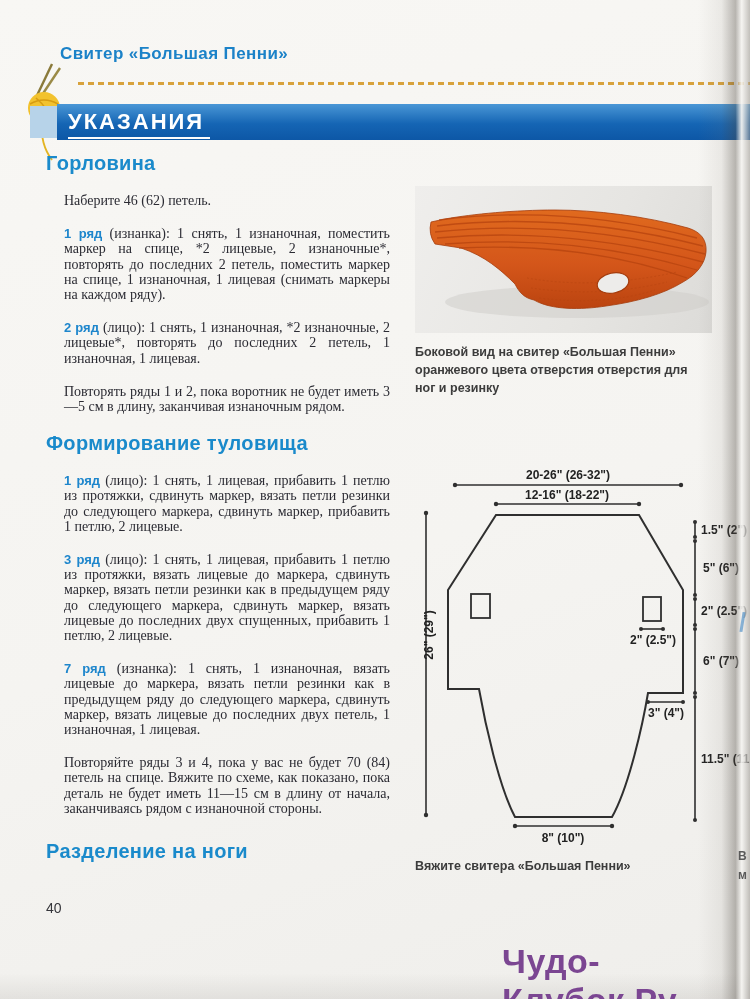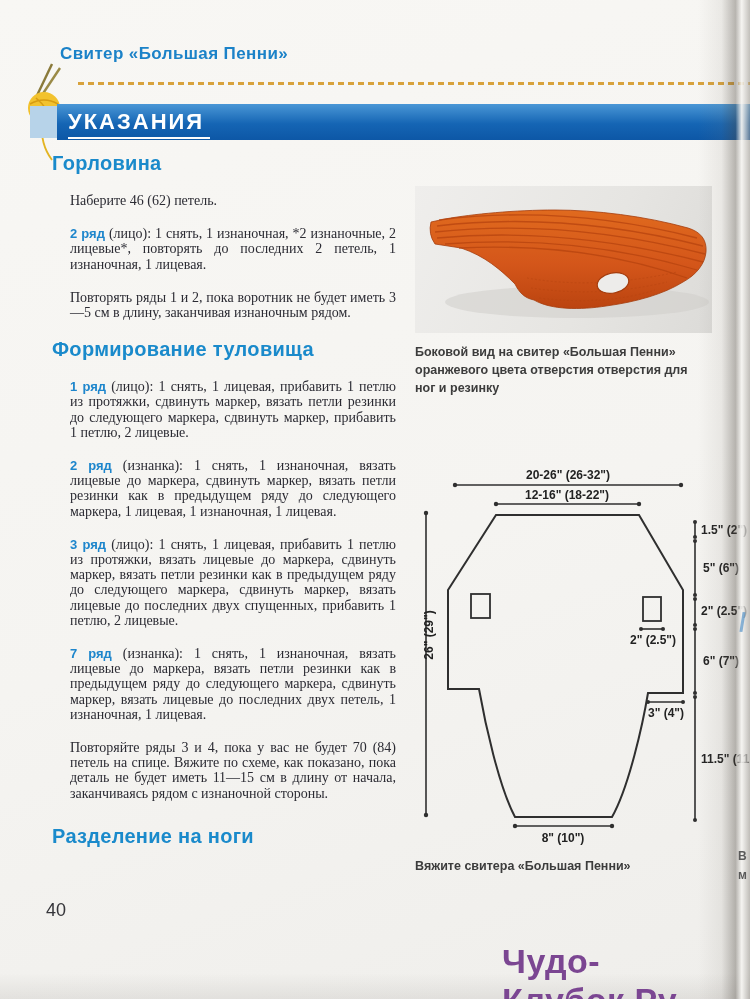--- a/index.html
+++ b/index.html
@@ -24,41 +24,41 @@
 
   
   .banner{position:absolute;left:0;top:104px;right:0;height:36px;}
   .banner .lite{position:absolute;left:30px;top:2px;width:27px;height:32px;background:#b7d3e9;}
   .banner .bar{position:absolute;left:57px;top:0;right:0;height:36px;
     background:linear-gradient(#4a97d6 0%,#1565b4 55%,#0d57a6 100%);}
   .banner .label{position:absolute;left:68px;top:5px;color:#fff;font-weight:bold;
     font-size:22px;letter-spacing:2px;border-bottom:2px solid #fdfdfd;padding:0 6px 2px 0;}
 
   
-  .col-left{position:absolute;left:52px;top:152px;width:362px;color:#2b2b33;}
+  .col-left{position:absolute;left:46px;top:152px;width:362px;color:#2b2b33;}
   .col-left h2{margin:0 0 5px 0;color:#1a8acb;font-size:20px;font-weight:bold;letter-spacing:.3px;}
   .col-left p{margin:18px;font-family:"Liberation Serif",serif;font-size:14px;line-height:15.2px;
     text-align:justify;}
   .row-label{color:#1e86cc;font-weight:bold;font-family:"Liberation Sans",sans-serif;font-size:13px;}
   .sect{margin-top:0;}
   .sect.s2{margin-top:18px;}
   .sect.s3{margin-top:24px;}
   .note{margin-top:12px !important;}
 
   
   .col-right{position:absolute;left:415px;top:186px;width:300px;}
   .photo{width:297px;height:147px;background:linear-gradient(115deg,#efeeec 0%,#e6e5e2 60%,#dcdbd8 100%);}
   .photo svg{display:block;}
   .photo-caption{margin:11px 0 0 0;width:296px;font-size:12.5px;line-height:1.42;
     font-weight:bold;color:#3c3c3c;}
   .schematic{margin-top:58px;display:block;}
   .schema-caption{margin:4px 0 0 0;font-size:12.5px;font-weight:bold;color:#3c3c3c;}
 
   
-  .page-num{position:absolute;left:46px;top:900px;font-size:18px;color:#35353a;}
+  .page-num{position:absolute;left:46px;top:900px;font-size:14px;color:#35353a;}
   .watermark{position:absolute;left:502px;top:942px;font-size:34px;font-weight:bold;
     color:#7b4692;letter-spacing:.5px;z-index:31;}
   .edge-frag{position:absolute;color:#5a5a5a;font-size:12px;font-weight:bold;z-index:31;}
   .edge-frag.f1{left:738px;top:849px;}
   .edge-frag.f2{left:738px;top:868px;}
   .edge-squiggle{position:absolute;left:741px;top:612px;width:3px;height:20px;
     background:#2e7cc0;opacity:.55;transform:rotate(9deg);z-index:31;}
 
   .dim-label{font:bold 12px "Liberation Sans",sans-serif;fill:#222;}
 </style>
@@ -84,28 +84,28 @@
     <div class="lite"></div>
     <div class="bar"></div>
     <div class="label">УКАЗАНИЯ</div>
   </div>
 
   <div class="col-left">
 
     <div class="sect">
       <h2>Горловина</h2>
       <p>Наберите 46 (62) петель.</p>
+      <p><b class="row-label">1 ряд</b><span> (изнанка): 1 снять, 1 изнаночная, поместить маркер на спице, *2 лицевые, 2 изнаночные*, повторять до последних 2 петель, поместить маркер на спице, 1 изнаночная, 1 лицевая (снимать маркеры на каждом ряду).</span></p>
       <p><b class="row-label">2 ряд</b><span> (лицо): 1 снять, 1 изнаночная, *2 изнаночные, 2 лицевые*, повторять до последних 2 петель, 1 изнаночная, 1 лицевая.</span></p>
       <p>Повторять ряды 1 и 2, пока воротник не будет иметь 3—5 см в длину, заканчивая изнаночным рядом.</p>
     </div>
 
     <div class="sect s2">
       <h2>Формирование туловища</h2>
       <p><b class="row-label">1 ряд</b><span> (лицо): 1 снять, 1 лицевая, прибавить 1 петлю из протяжки, сдвинуть маркер, вязать петли резинки до следующего маркера, сдвинуть маркер, прибавить 1 петлю, 2 лицевые.</span></p>
-      <p><b class="row-label">2 ряд</b><span> (изнанка): 1 снять, 1 изнаночная, вязать лицевые до маркера, сдвинуть маркер, вязать петли резинки как в предыдущем ряду до следующего маркера, 1 лицевая, 1 изнаночная, 1 лицевая.</span></p>
       <p><b class="row-label">3 ряд</b><span> (лицо): 1 снять, 1 лицевая, прибавить 1 петлю из протяжки, вязать лицевые до маркера, сдвинуть маркер, вязать петли резинки как в предыдущем ряду до следующего маркера, сдвинуть маркер, вязать лицевые до последних двух спущенных, прибавить 1 петлю, 2 лицевые.</span></p>
       <p><b class="row-label">7 ряд</b><span> (изнанка): 1 снять, 1 изнаночная, вязать лицевые до маркера, вязать петли резинки как в предыдущем ряду до следующего маркера, сдвинуть маркер, вязать лицевые до последних двух петель, 1 изнаночная, 1 лицевая.</span></p>
       <p class="note">Повторяйте ряды 3 и 4, пока у вас не будет 70 (84) петель на спице. Вяжите по схеме, как показано, пока деталь не будет иметь 11—15 см в длину от начала, заканчиваясь рядом с изнаночной стороны.</p>
     </div>
 
     <div class="sect s3">
       <h2>Разделение на ноги</h2>
     </div>
 
   </div>

